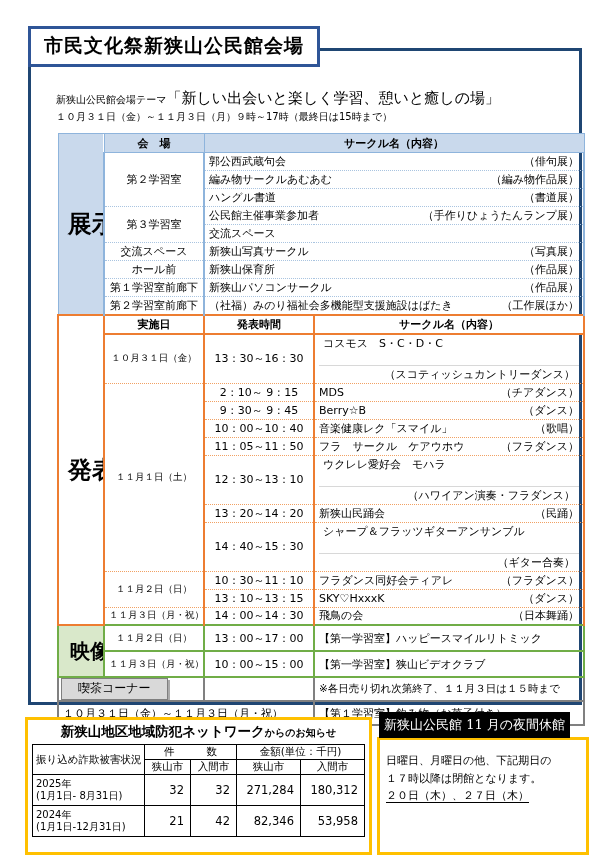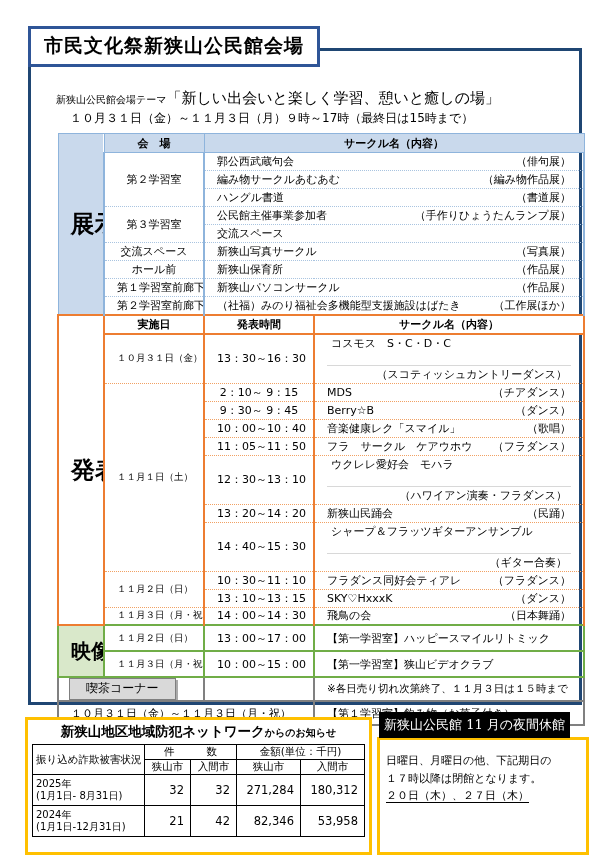--- a/index.html
+++ b/index.html
@@ -13,25 +13,25 @@
 
   
   .outer-box { position:absolute; left:28px; top:48px; width:554px; height:657px; border:3px solid #1f4673; background:#fff; }
   .title-box {
     position:absolute; left:28px; top:26px; z-index:3; background:#fff;
     border:3px solid #2f5597; padding:4px 13px 5px; font-size:19px; font-weight:bold; letter-spacing:1px; white-space:nowrap;
   }
   .theme-block { position:absolute; left:56px; top:89px; z-index:2; white-space:nowrap; }
   .theme-prefix { font-size:10px; }
   .theme-main { font-size:15px; }
-  .theme-dates { font-size:12px; margin-left:14px; margin-top:2px; }
+  .theme-dates { font-size:10px; margin-top:2px; }
 
   
   table.main { position:absolute; left:57px; top:133px; width:526px; border-collapse:collapse; table-layout:fixed; font-size:11px; }
-  table.main td { padding:0 12px; vertical-align:middle; overflow:hidden; white-space:nowrap; height:18px; }
+  table.main td { padding:0 4px; vertical-align:middle; overflow:hidden; white-space:nowrap; height:18px; }
 
   .vlabel { font-weight:bold; text-align:center; word-break:break-all; margin:0 auto; }
   td.lbl-ex  { background:#bdd7ee; border:2px solid #76a3d0; }
   td.lbl-ex  .vlabel { font-size:24px; line-height:58px; width:26px; }
   td.lbl-pf  { background:#f8cbad; border:2px solid #ed7d31; }
   td.lbl-pf  .vlabel { font-size:24px; line-height:62px; width:26px; }
   td.lbl-vid { background:#d9e8ca; border:2px solid #70ad47; }
   td.lbl-vid .vlabel { font-size:20px; line-height:26px; width:22px; }
 
   tr.sec-ex td { border-left:2px solid #8eb4dc; border-right:2px solid #8eb4dc; border-top:1px dotted #a9c4e0; border-bottom:1px dotted #a9c4e0; }

